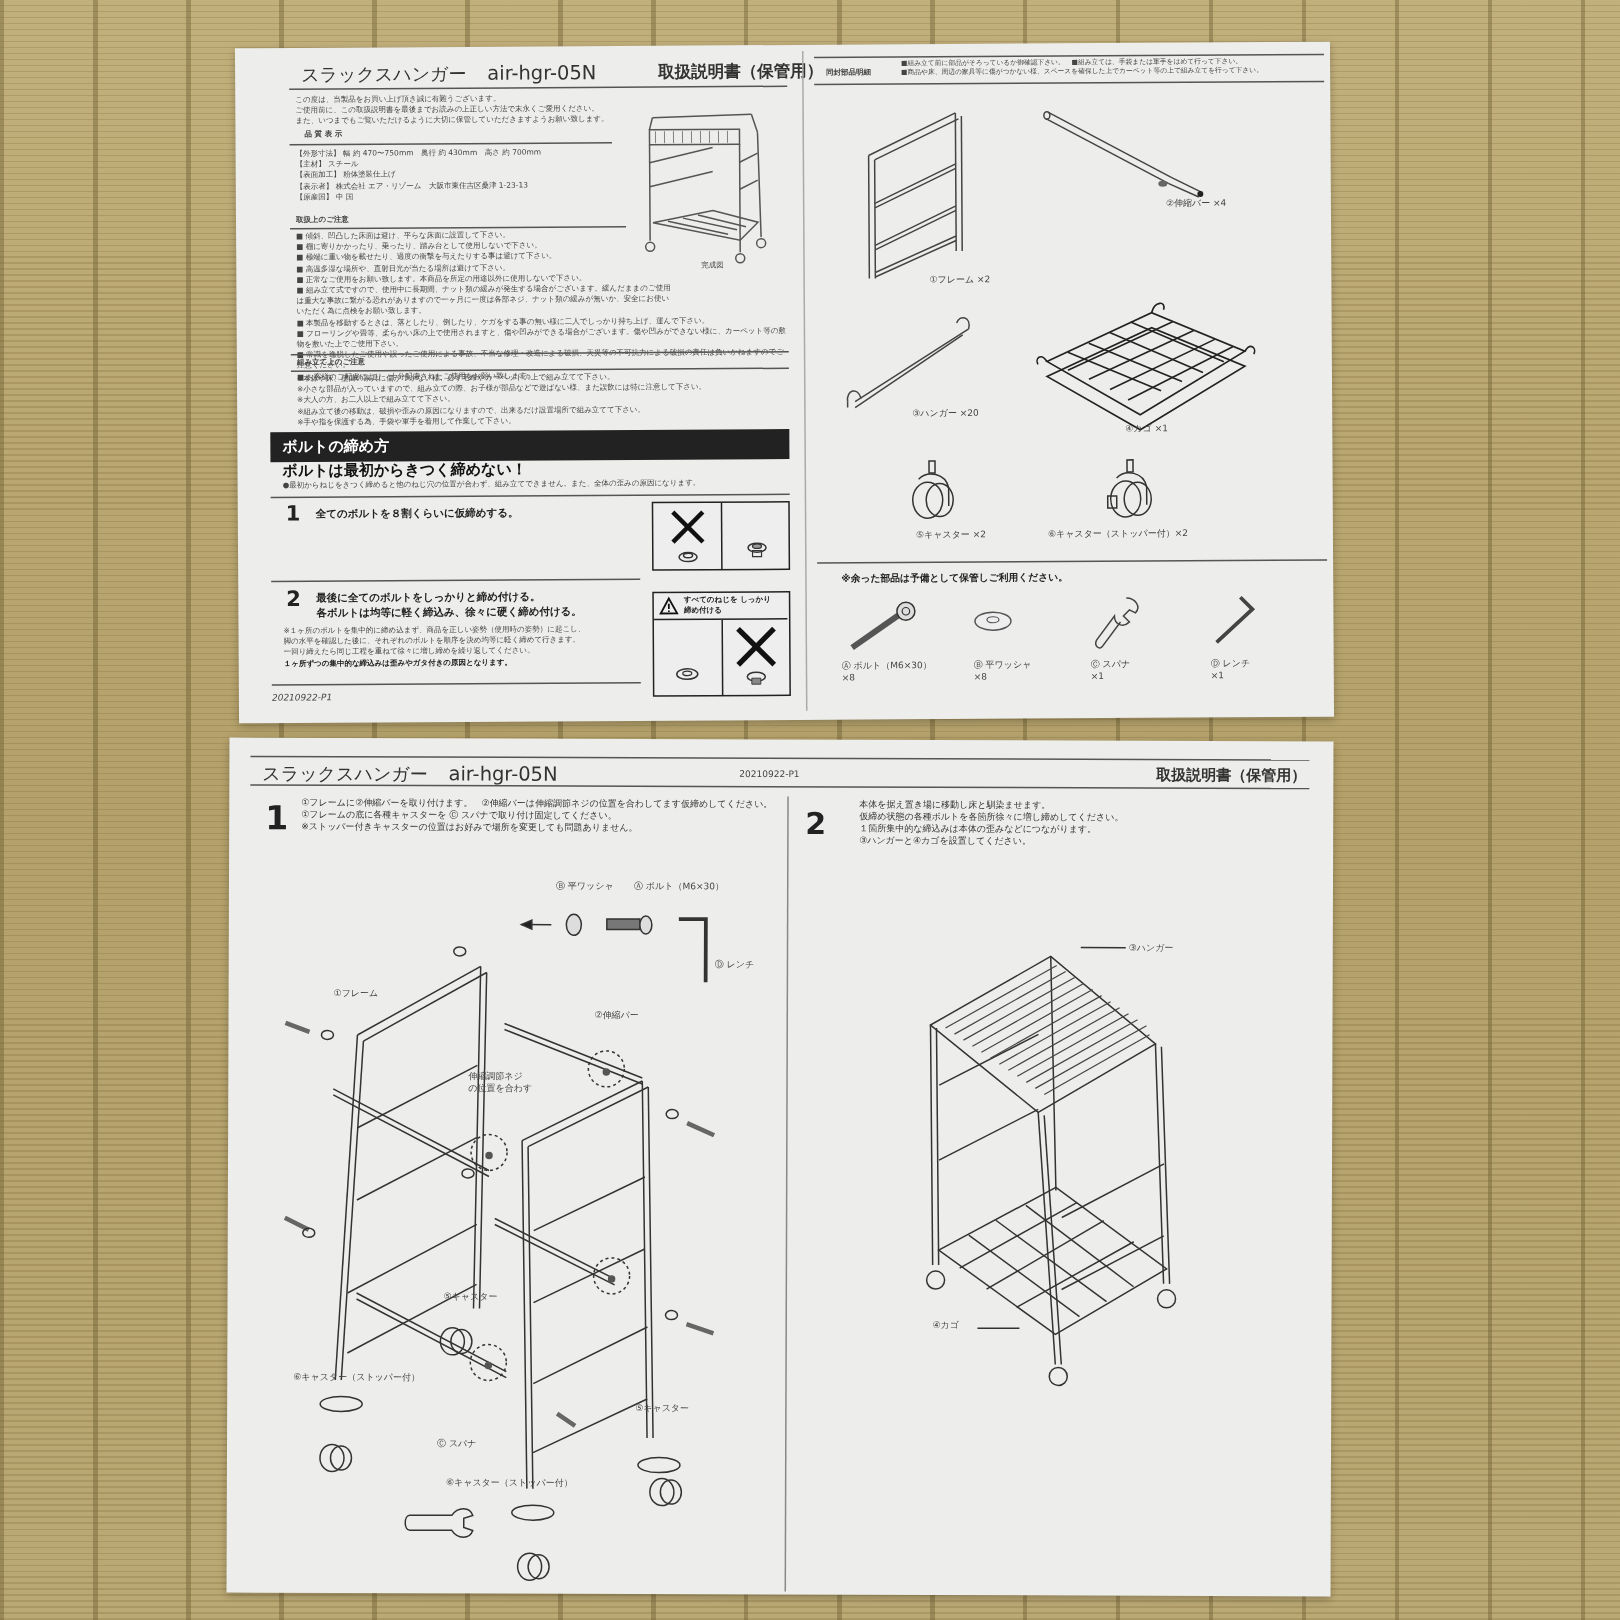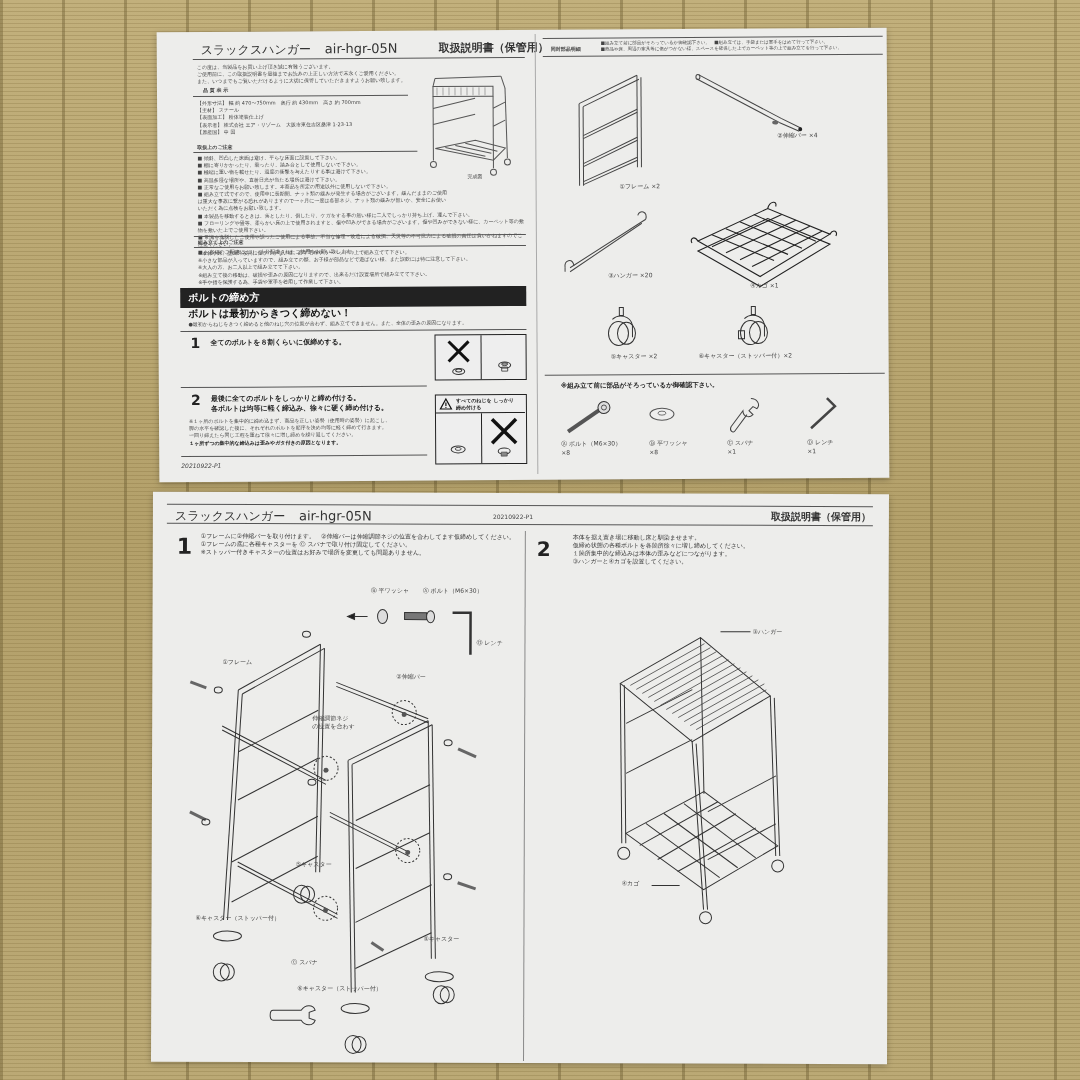--- a/index.html
+++ b/index.html
@@ -270,21 +270,21 @@
       <rect x="17" y="0" width="4" height="8"></rect>
       <path d="M10,12 C16,6 28,8 30,18 L30,30"></path>
       <ellipse cx="16" cy="26" rx="10" ry="12"></ellipse>
       <ellipse cx="24" cy="26" rx="9" ry="11"></ellipse>
       <rect x="4" y="24" width="6" height="8"></rect>
     </g>
   </svg>
   <div class="caption" style="left:540px; top:323px;">⑥キャスター（ストッパー付）×2</div>
 
   <div class="rule" style="left:386px; top:345px; width:340px;"></div>
-  <div class="abs bold" style="left:402px; top:352px; font-size:6.5px;">※組み立て前に部品がそろっているか御確認下さい。</div>
+  <div class="abs bold" style="left:402px; top:352px; font-size:6.5px;">※余った部品は予備として保管しご利用ください。</div>
 
   <svg style="left:405px; top:370px;" width="50" height="36" viewBox="0 0 50 36">
     <line x1="4" y1="32" x2="36" y2="10" stroke="#555" stroke-width="4"></line>
     <circle cx="40" cy="8" r="6" fill="#ddd" stroke="#333" stroke-width="1"></circle>
     <circle cx="40" cy="8" r="2.5" fill="none" stroke="#333" stroke-width="0.8"></circle>
   </svg>
   <div class="caption" style="left:402px; top:410px;">
       <div>Ⓐ ボルト（M6×30）</div>
       <div>×8</div>
     </div>

